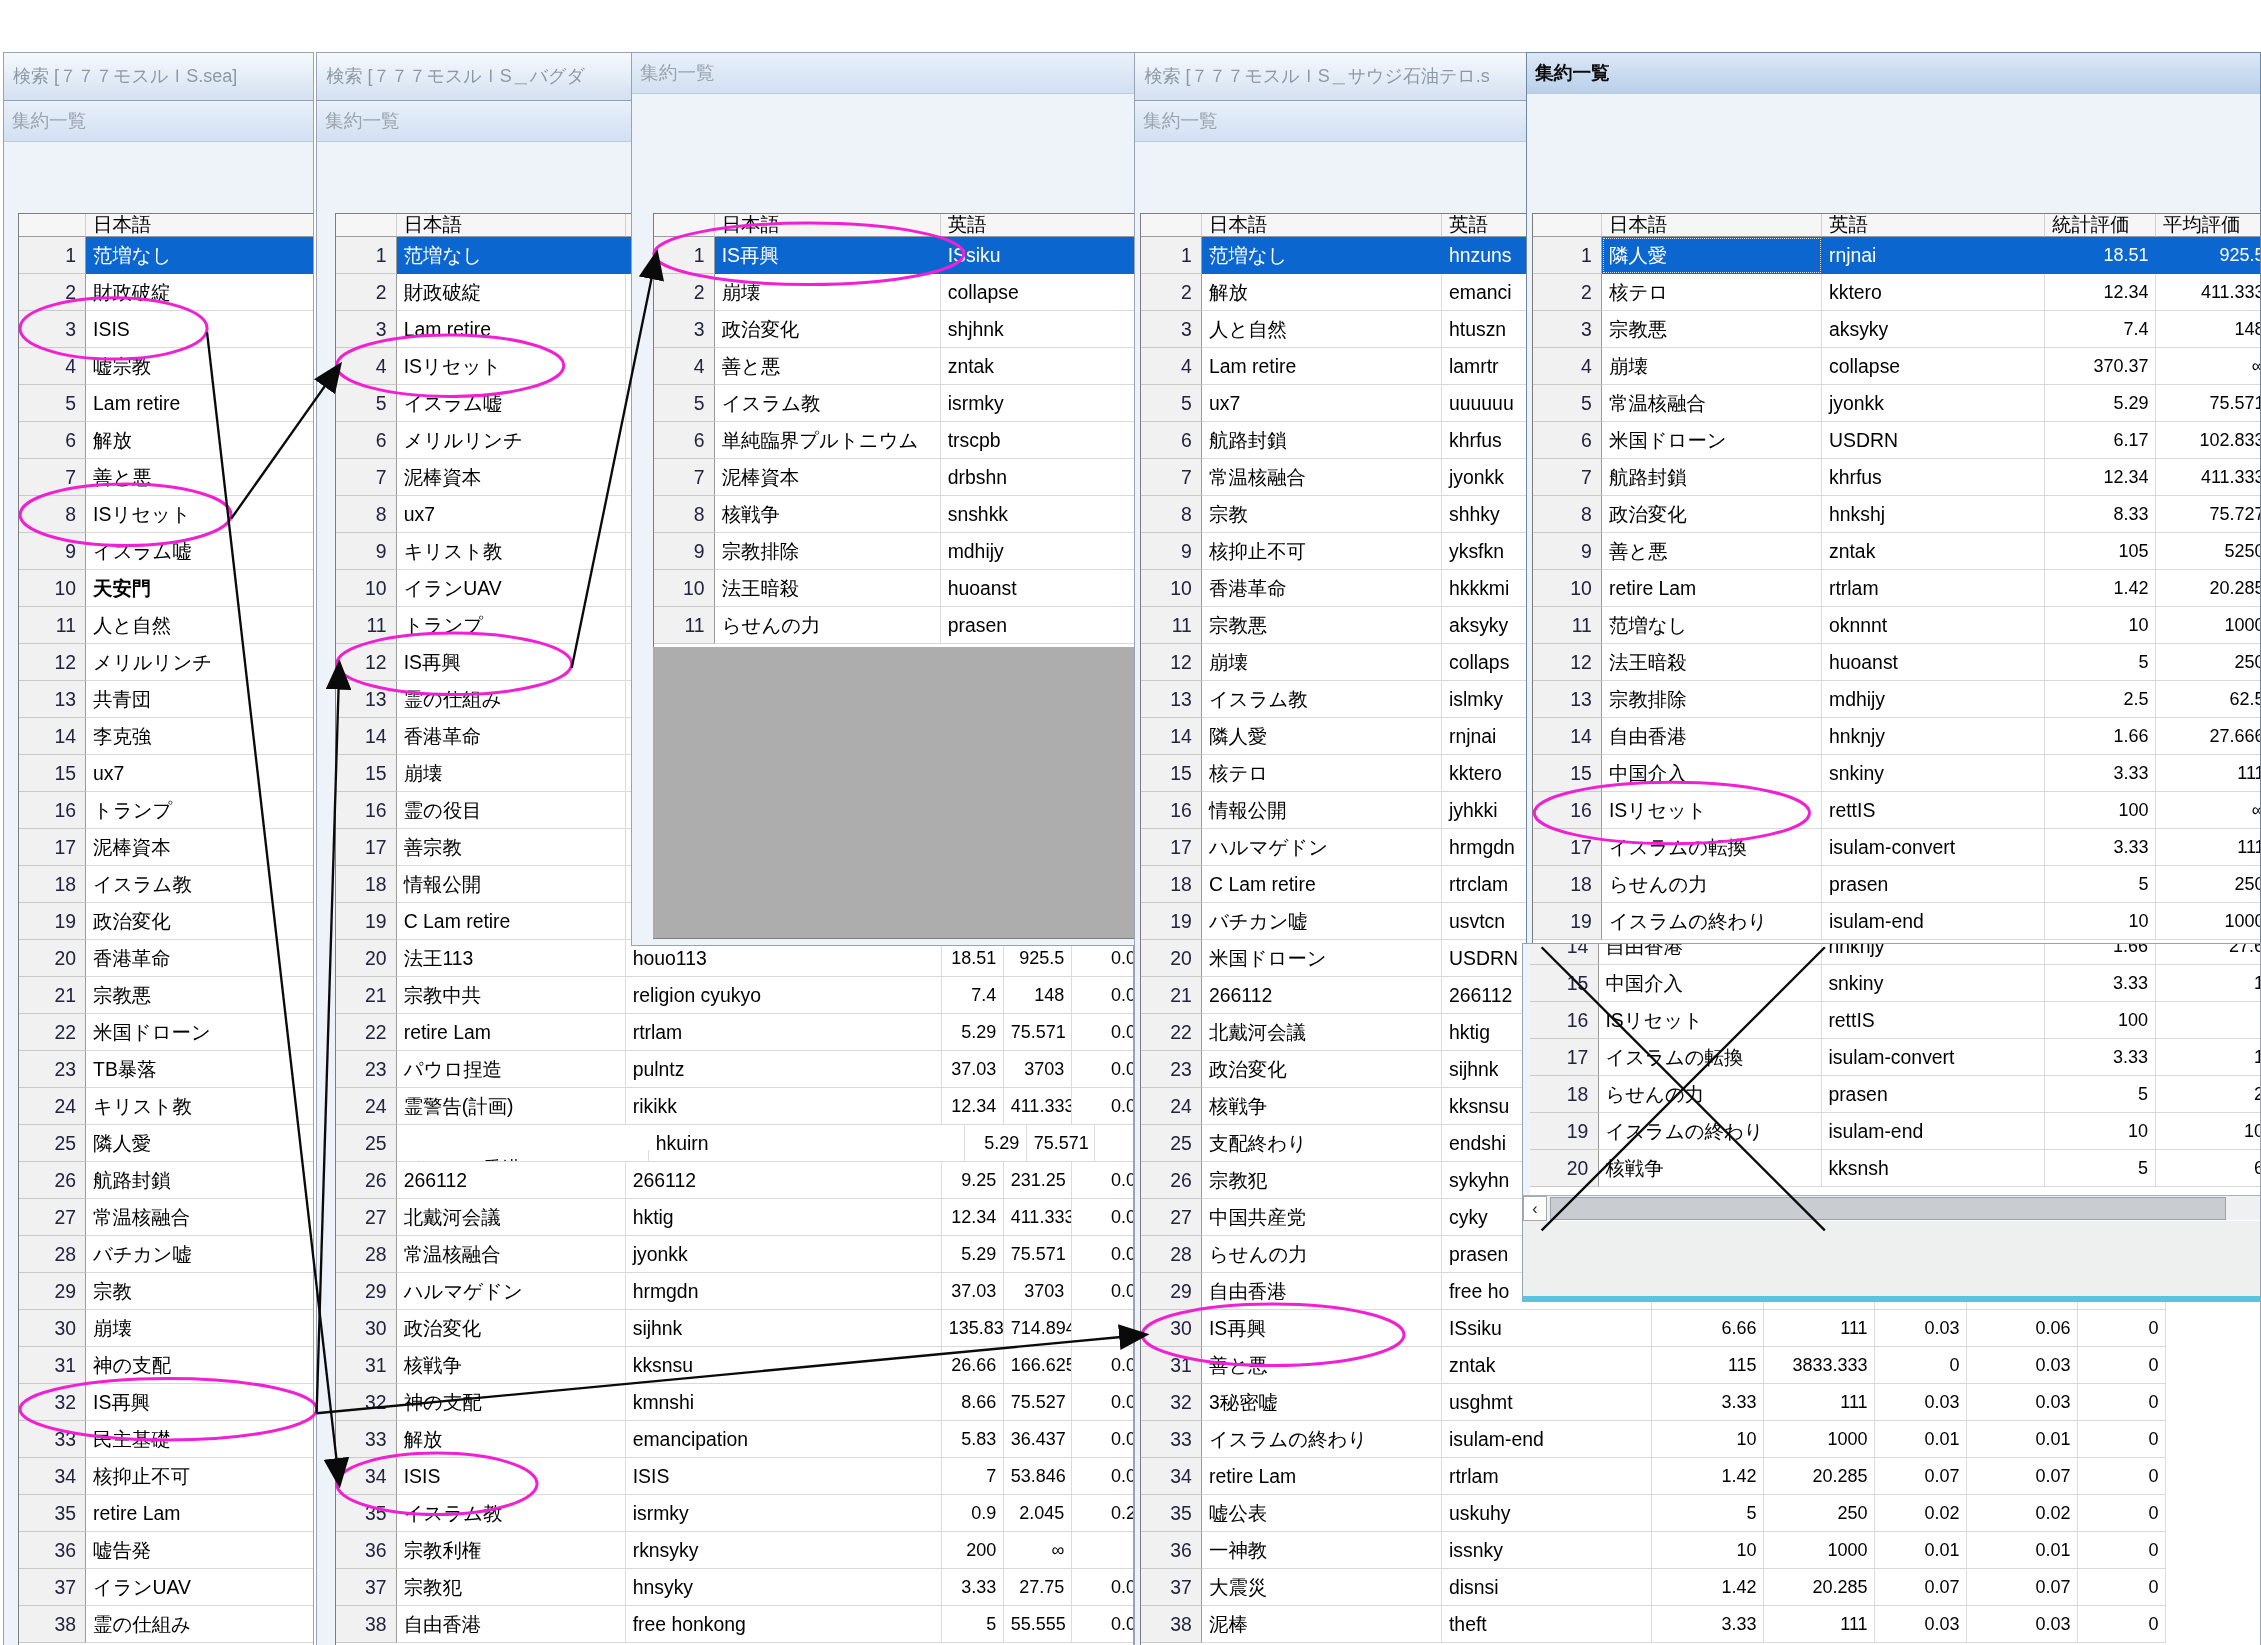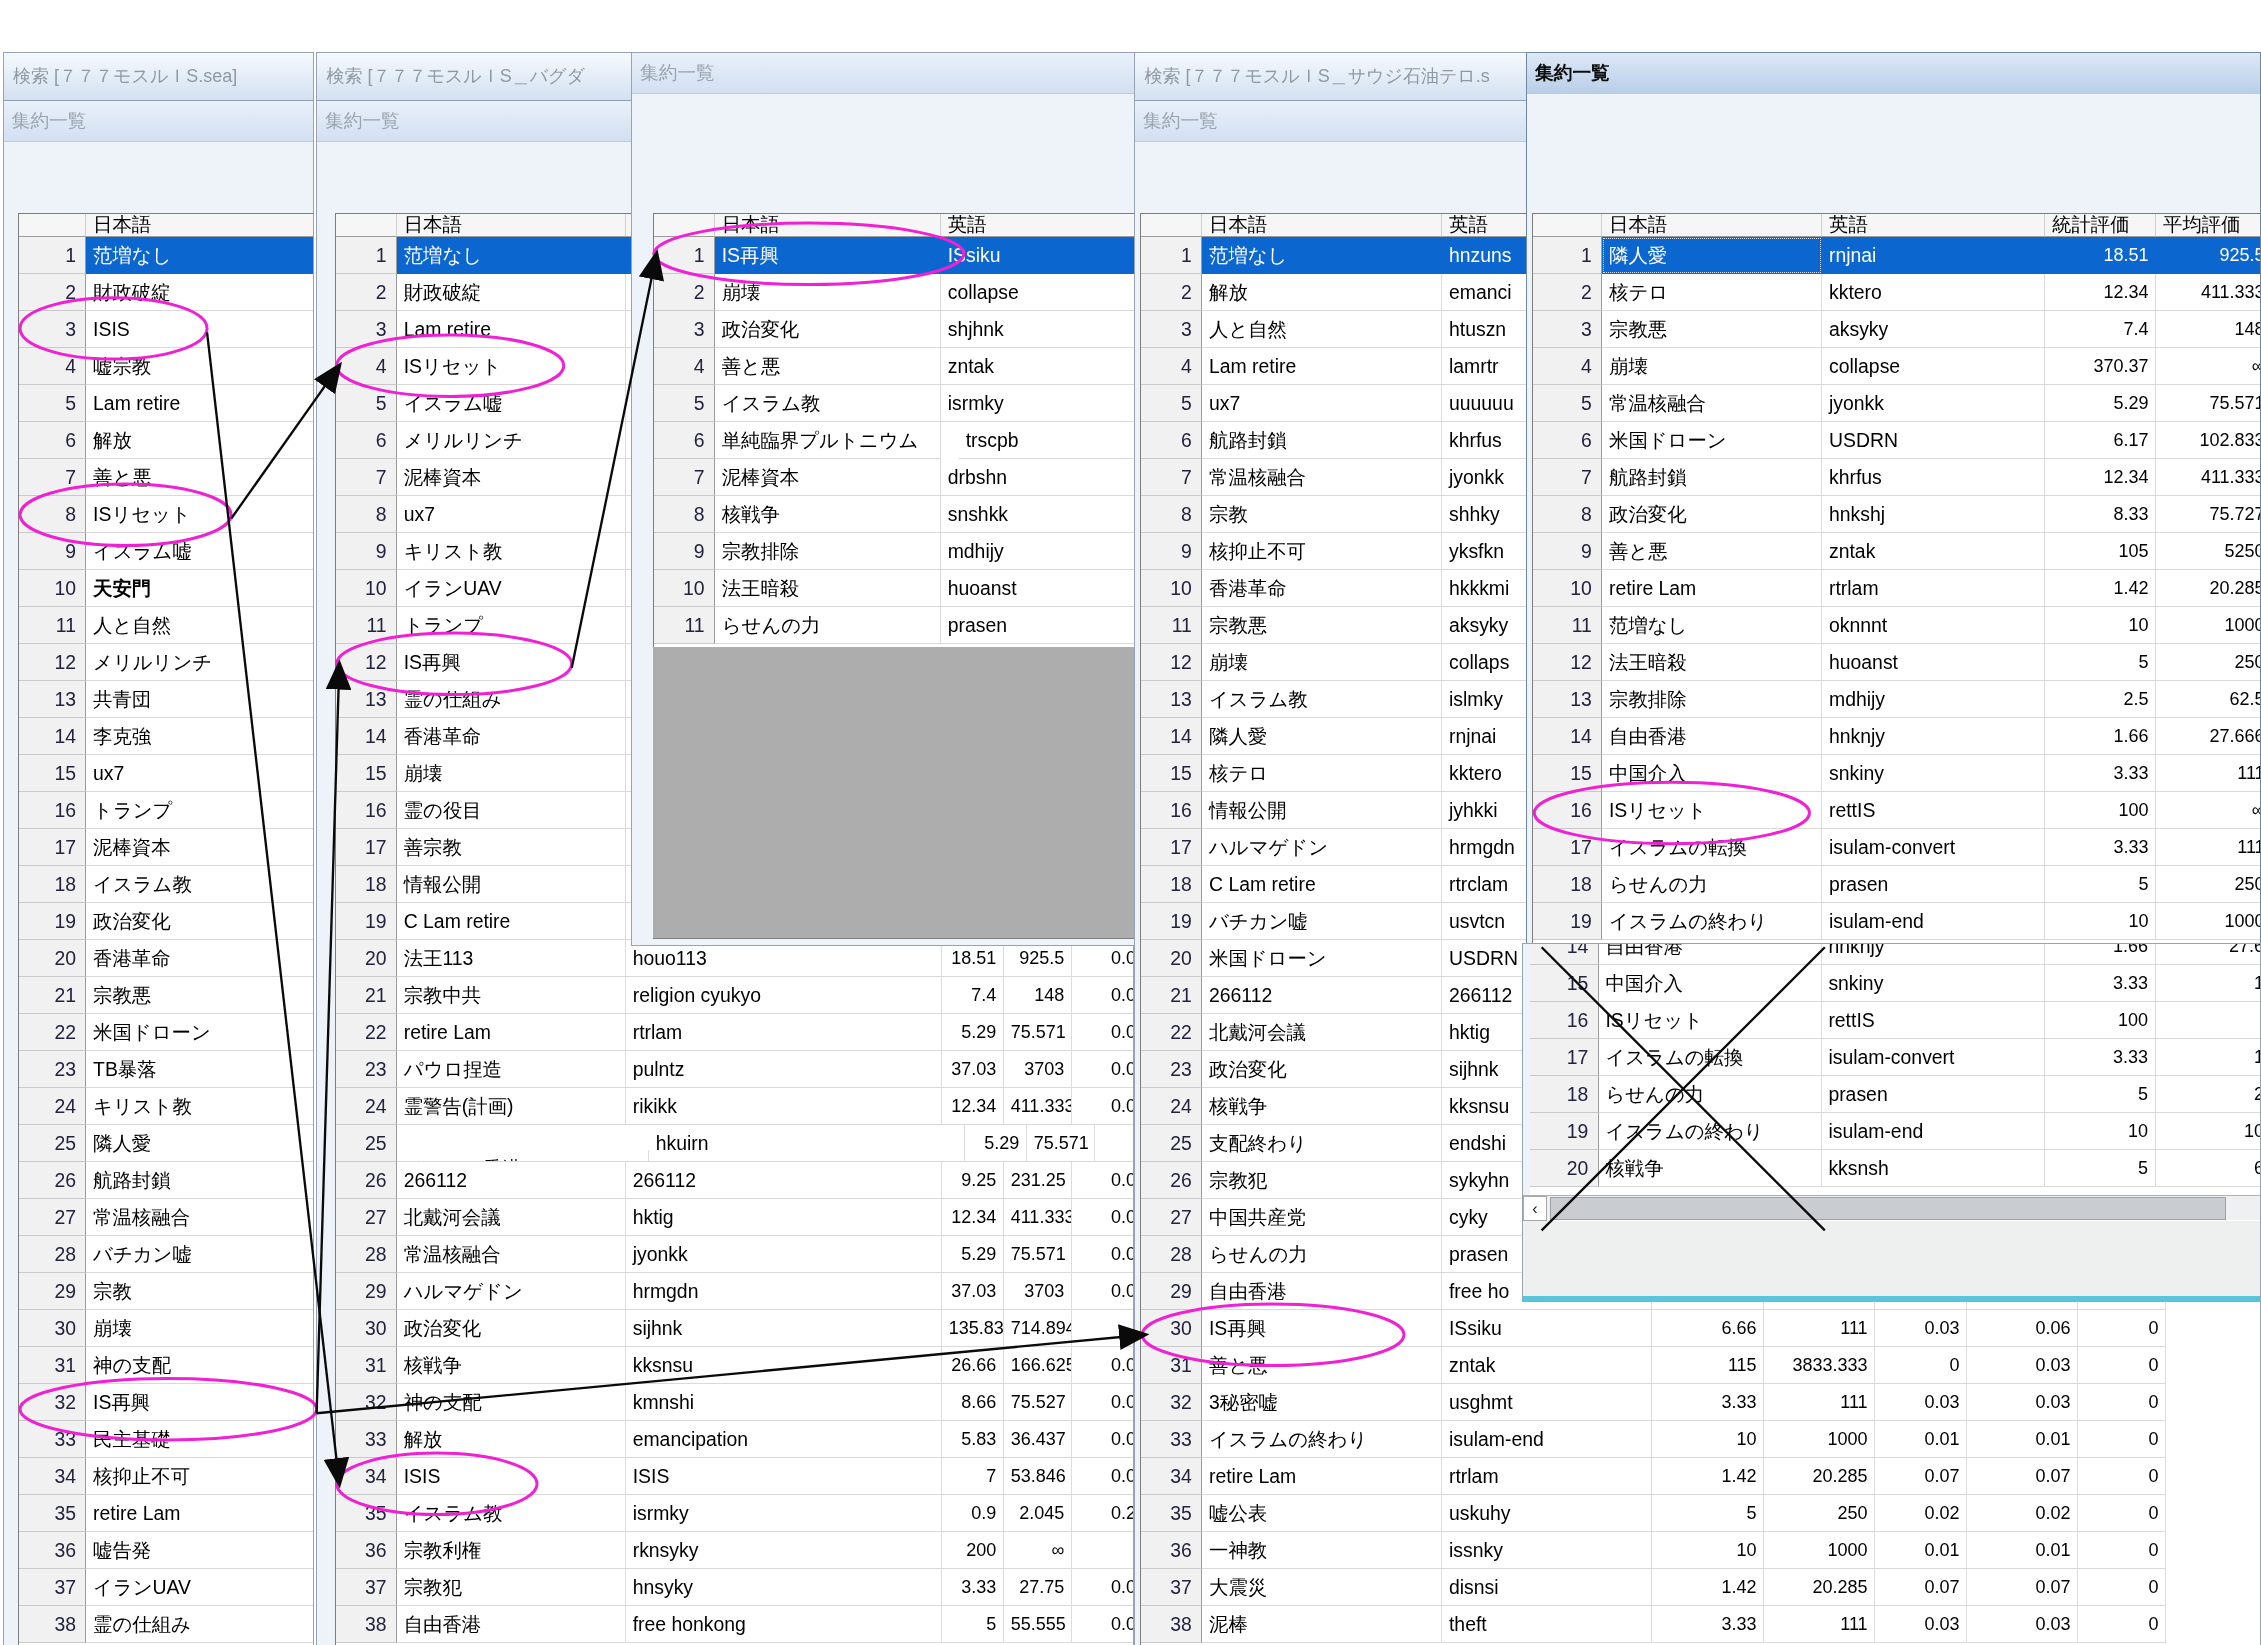--- a/index.html
+++ b/index.html
@@ -544,21 +544,21 @@
           <div class="c" style="width: 195px; line-height: 37px;">zntak</div>
         </div>
         <div class="trow" style="height: 37px;">
           <div class="c rn" style="width: 61px; line-height: 37px;">5</div>
           <div class="c" style="width: 226px; line-height: 37px;">イスラム教</div>
           <div class="c" style="width: 195px; line-height: 37px;">isrmky</div>
         </div>
         <div class="trow" style="height: 37px;">
           <div class="c rn" style="width: 61px; line-height: 37px;">6</div>
           <div class="c" style="width: 226px; line-height: 37px;">単純臨界プルトニウム</div>
-          <div class="c" style="width: 195px; line-height: 37px; margin-left: 18px;">trscpb</div>
+          <div class="c" style="width: 195px; line-height: 37px;">trscpb</div>
         </div>
         <div class="trow" style="height: 37px;">
           <div class="c rn" style="width: 61px; line-height: 37px;">7</div>
           <div class="c" style="width: 226px; line-height: 37px;">泥棒資本</div>
           <div class="c" style="width: 195px; line-height: 37px;">drbshn</div>
         </div>
         <div class="trow" style="height: 37px;">
           <div class="c rn" style="width: 61px; line-height: 37px;">8</div>
           <div class="c" style="width: 226px; line-height: 37px;">核戦争</div>
           <div class="c" style="width: 195px; line-height: 37px;">snshkk</div>

